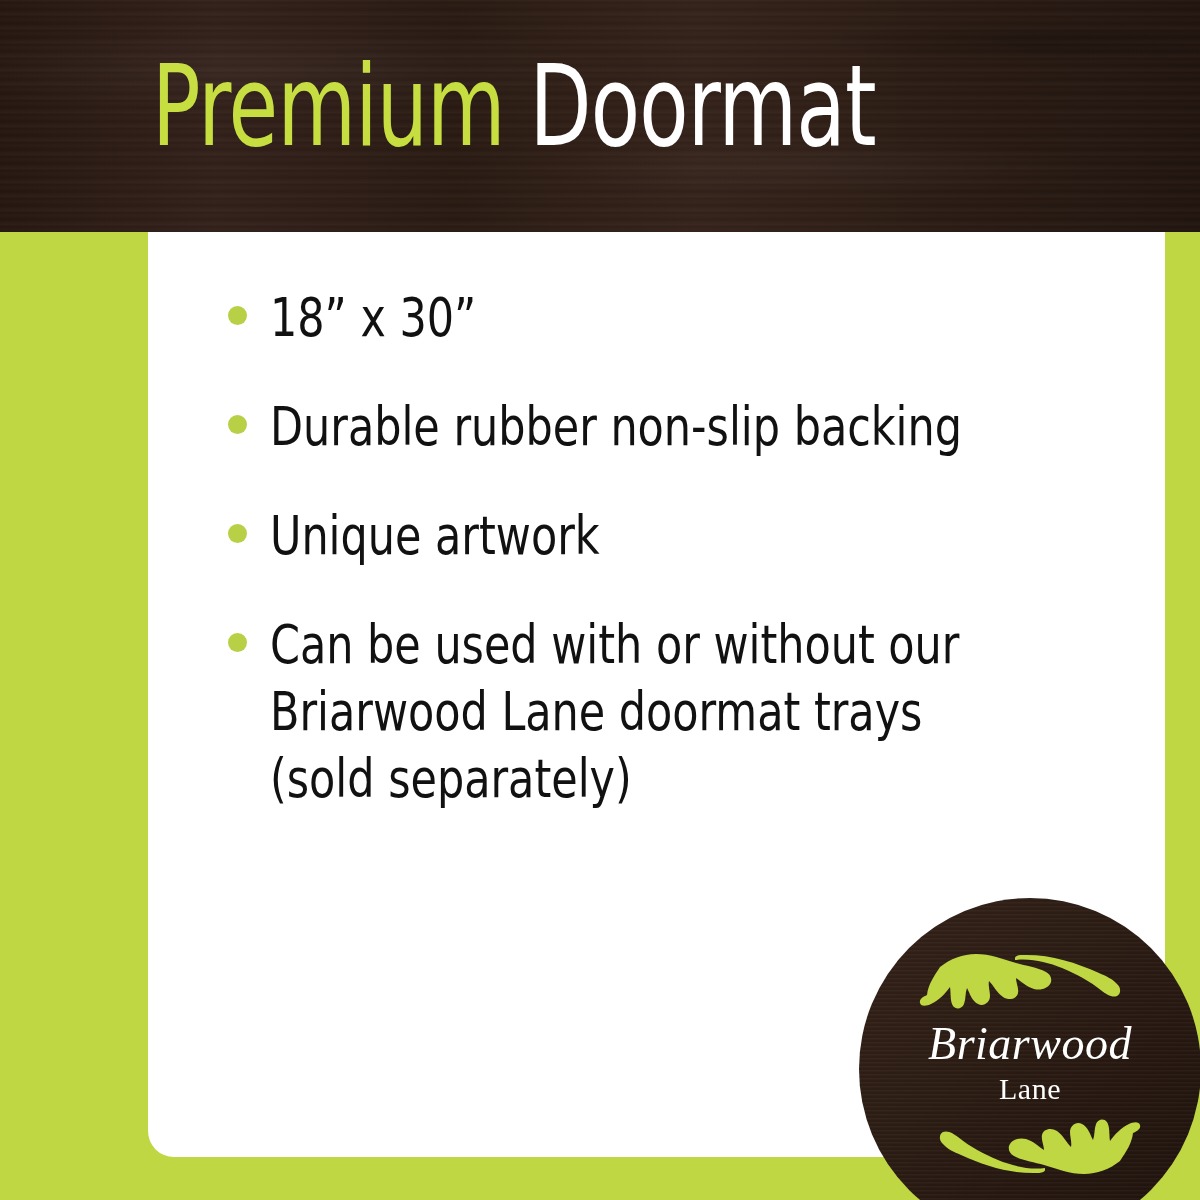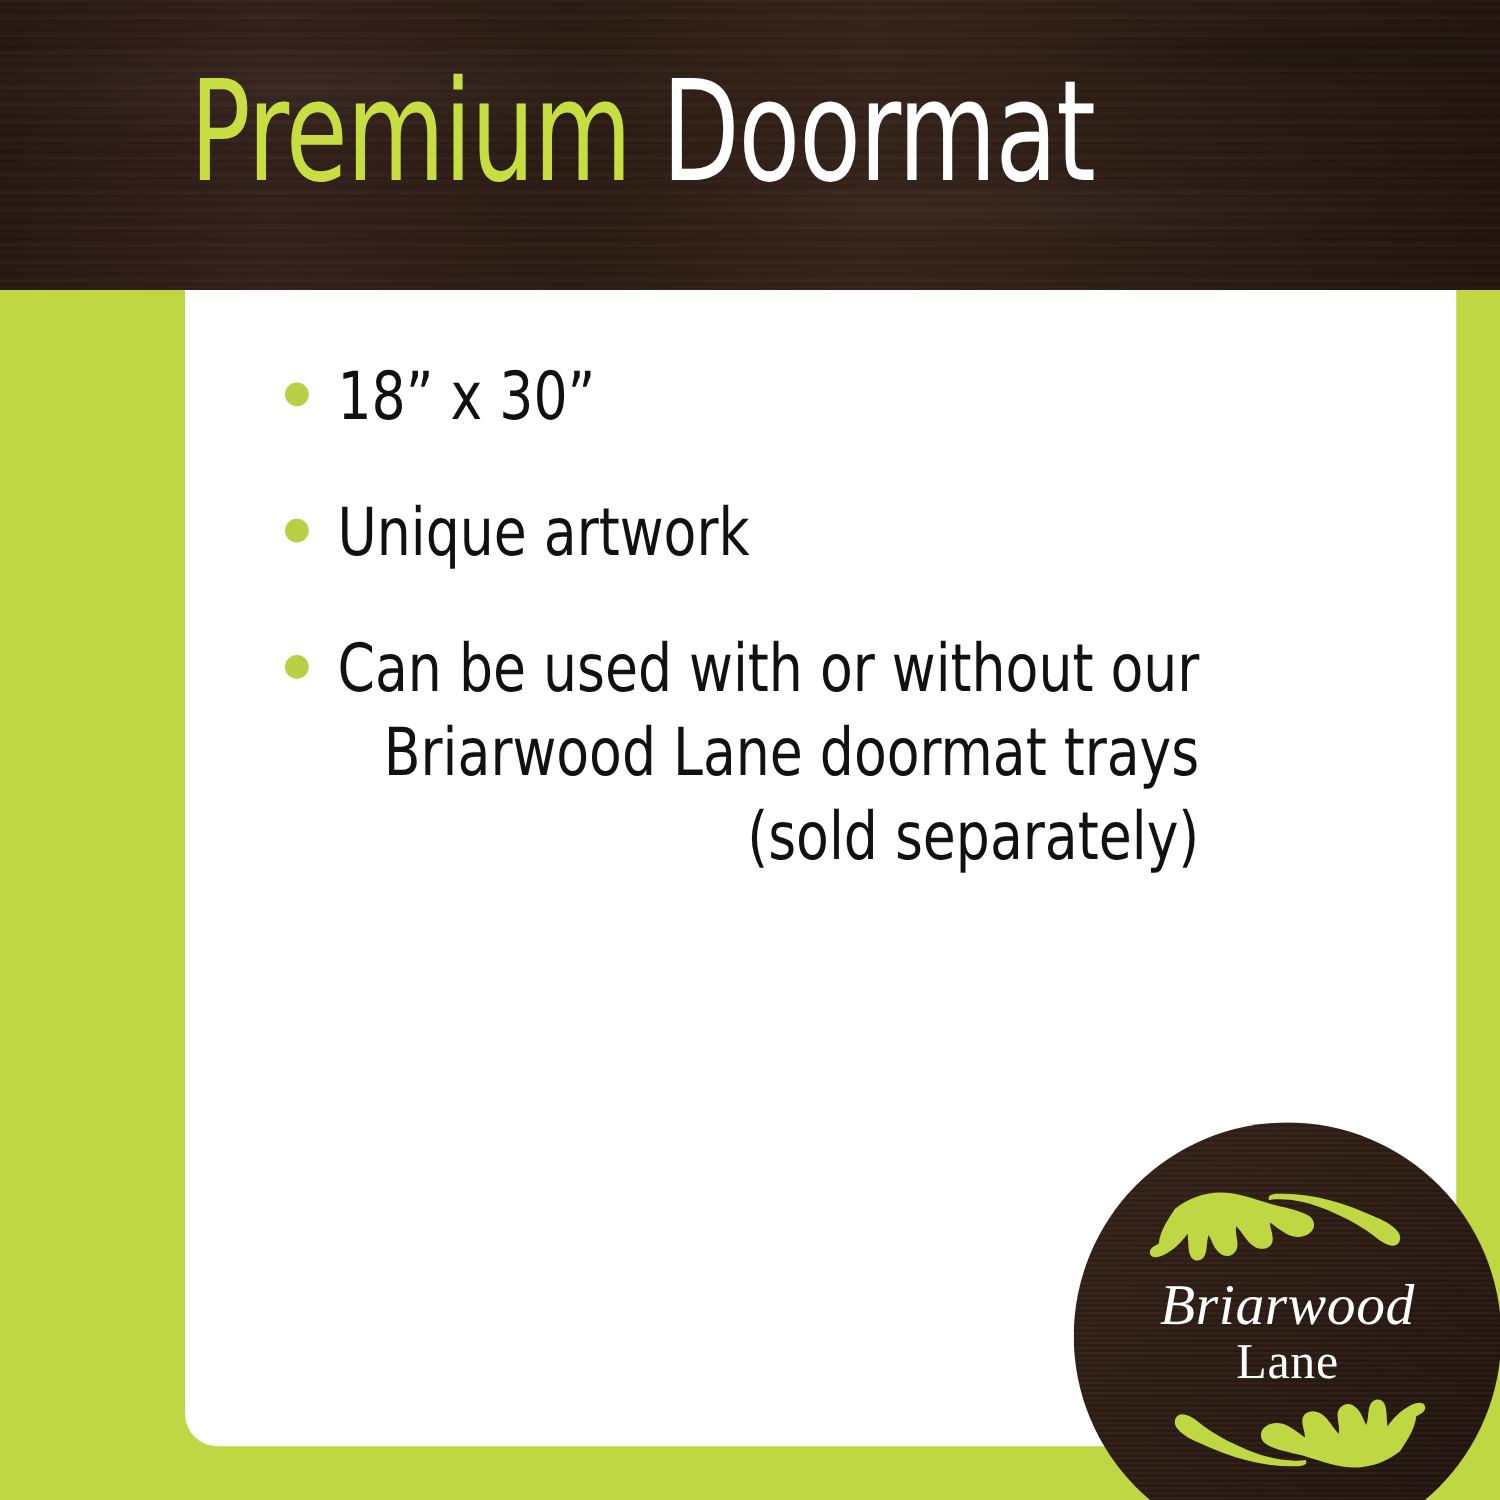--- a/index.html
+++ b/index.html
@@ -98,21 +98,20 @@
     background: #ffffff;
     border-bottom-left-radius: 26px;
   }
 
   
   .bullets {
     position: absolute;
     left: 80px;
     top: 52px;
     width: 870px;
-    text-align: right;
   }
   .bullet-row {
     display: flex;
     align-items: flex-start;
     margin-bottom: 42px;
   }
   .bullet-row:last-child { margin-bottom: 12px; }
   .dot {
     flex: 0 0 auto;
     width: 19px;
@@ -173,21 +172,21 @@
     color: #ffffff;
     font-family: "Liberation Serif", "DejaVu Serif", serif;
     font-size: 46px;
     line-height: 48px;
     letter-spacing: 0.5px;
     font-style: italic;
   }
   .logo-word-2 {
     color: #ffffff;
     font-family: "Liberation Serif", "DejaVu Serif", serif;
-    font-size: 40px;
+    font-size: 30px;
     line-height: 42px;
     letter-spacing: 0.5px;
   }
 </style>
 </head>
 <body>
 
 <div id="page">
 
   <div class="header">
@@ -200,20 +199,24 @@
 
   <div class="card">
     <div class="bullets">
 
       <div class="bullet-row">
         <span class="dot"></span>
         <span class="bullet-text">18” x 30”</span>
       </div>
 
 
+      <div class="bullet-row">
+        <span class="dot"></span>
+        <span class="bullet-text">Durable rubber non-slip backing</span>
+      </div>
 
       <div class="bullet-row">
         <span class="dot"></span>
         <span class="bullet-text">Unique artwork</span>
       </div>
 
       <div class="bullet-row">
         <span class="dot"></span>
         <span class="bullet-text">Can be used with or without our
 Briarwood Lane doormat trays

